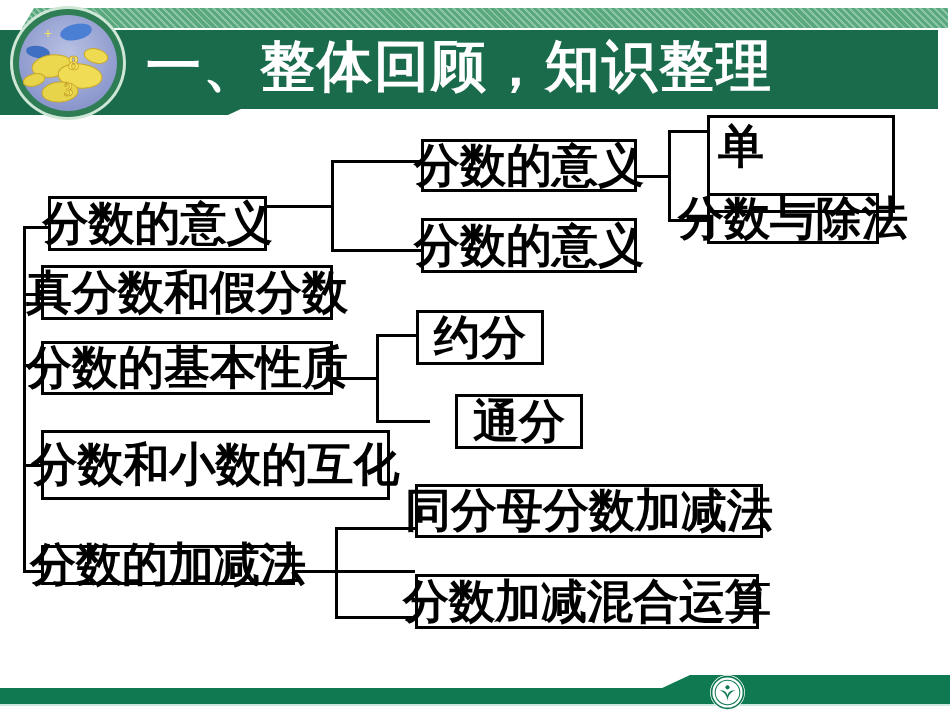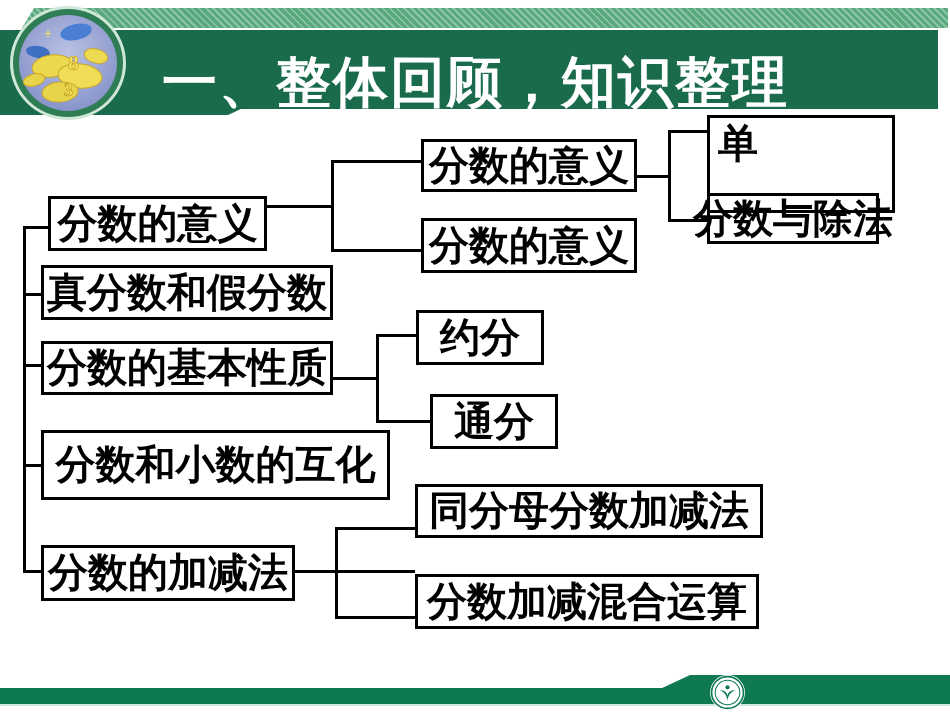--- a/index.html
+++ b/index.html
@@ -12,29 +12,29 @@
        font-family:"Liberation Serif","DejaVu Serif",serif;}
   .slide{position:relative;width:950px;height:713px;overflow:hidden;background:#ffffff;}
 
   
   .top-stripe{position:absolute;left:22px;top:8px;width:926px;height:20px;
     background:repeating-linear-gradient(45deg,var(--stripe-green) 0 3px,var(--stripe-hatch) 3px 5px);
     clip-path:polygon(12px 0,100% 0,100% 100%,0 100%);}
   .banner{position:absolute;left:0;top:30px;width:938px;height:79px;background:var(--banner-green);}
   .banner-ext{position:absolute;left:0;top:108px;width:243px;height:7px;background:var(--banner-green);
     clip-path:polygon(0 0,243px 0,228px 100%,0 100%);}
-  .title{position:absolute;left:146px;top:37px;margin:16px;font-size:55px;line-height:1.1;
+  .title{position:absolute;left:146px;top:37px;margin:0;font-size:55px;line-height:1.1;
     font-weight:bold;color:var(--title-color);letter-spacing:2px;white-space:nowrap;}
   .hlogo{position:absolute;left:8px;top:4px;width:120px;height:118px;}
 
   
   .line{position:absolute;background:var(--box-border);}
   .node{position:absolute;box-sizing:border-box;border:3px solid var(--box-border);
     background:var(--box-bg);display:flex;align-items:center;justify-content:center;
-    font-size:40px;font-weight:bold;color:#000;line-height:1;white-space:nowrap;}
+    font-size:46px;font-weight:bold;color:#000;line-height:1;white-space:nowrap;}
   .node.ghost{background:transparent;}
   .node.wrap2{display:block;padding:3px 8px;text-align:left;line-height:1.15;}
 
   
   .footer-bar{position:absolute;left:0;top:688px;width:950px;height:16px;background:var(--footer-green);}
   .footer-raise{position:absolute;left:660px;top:675px;width:290px;height:14px;background:var(--footer-green);
     clip-path:polygon(30px 0,100% 0,100% 100%,0 100%);}
   .footer-underline{position:absolute;left:0;top:704px;width:950px;height:2px;background:var(--underline);}
   .flogo{position:absolute;left:709px;top:674px;width:37px;height:37px;}
   .publisher{position:absolute;left:757px;top:678px;color:#ffffff;font-size:23px;
@@ -105,34 +105,34 @@
     </div>
   <div class="node" style="left:41px;top:265px;width:292px;height:55px">
     <span>真分数和假分数</span>
     </div>
   <div class="node" style="left:41px;top:341px;width:292px;height:54px">
     <span>分数的基本性质</span>
     </div>
   <div class="node" style="left:41px;top:430px;width:349px;height:70px">
     <span>分数和小数的互化</span>
     </div>
-  <div class="node" style="left:41px;top:545px;width:254px;height:56px">
+  <div class="node" style="left:41px;top:545px;width:254px;height:40px">
     <span>分数的加减法</span>
     </div>
 
   <div class="node" style="left:421px;top:139px;width:216px;height:53px">
     <span>分数的意义</span>
     </div>
   <div class="node" style="left:421px;top:218px;width:216px;height:55px">
     <span>分数的意义</span>
     </div>
   <div class="node" style="left:416px;top:310px;width:128px;height:55px">
     <span>约分</span>
     </div>
-  <div class="node" style="left:430px;top:394px;width:128px;height:55px">
+  <div class="node" style="left:455px;top:394px;width:128px;height:55px">
     <span>通分</span>
     </div>
   <div class="node" style="left:415px;top:484px;width:348px;height:54px">
     <span>同分母分数加减法</span>
     </div>
   <div class="node" style="left:415px;top:574px;width:344px;height:55px">
     <span>分数加减混合运算</span>
     </div>
 
   <div class="node ghost wrap2" style="left:707px;top:115px;width:188px;height:98px">

